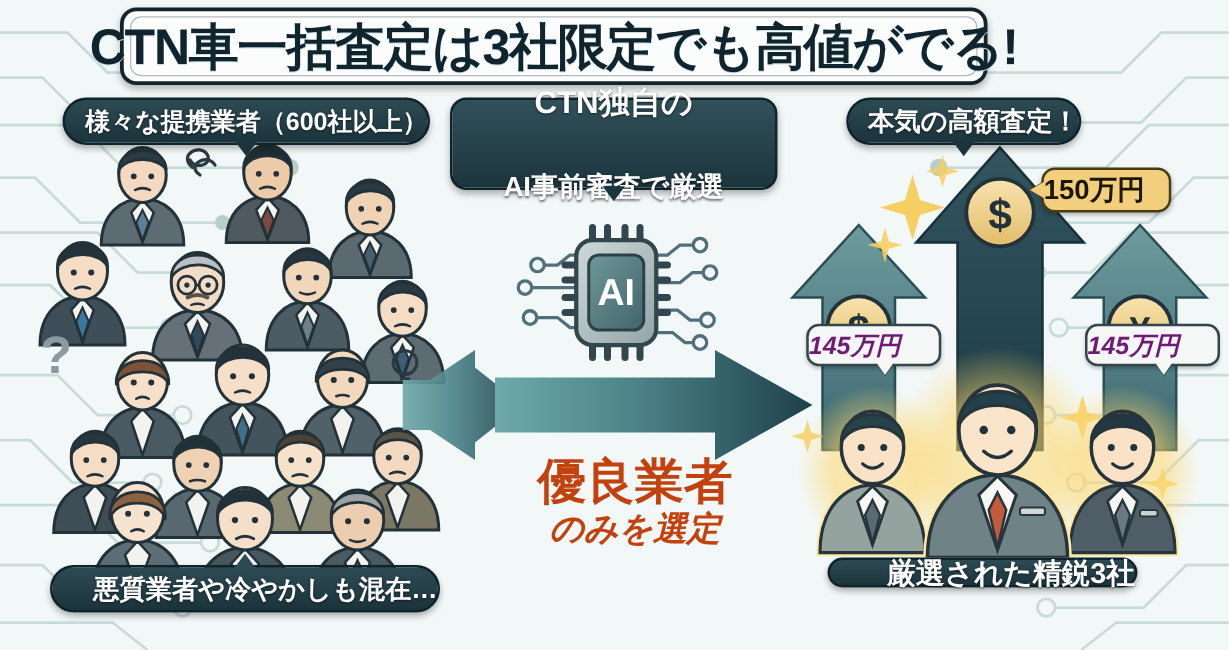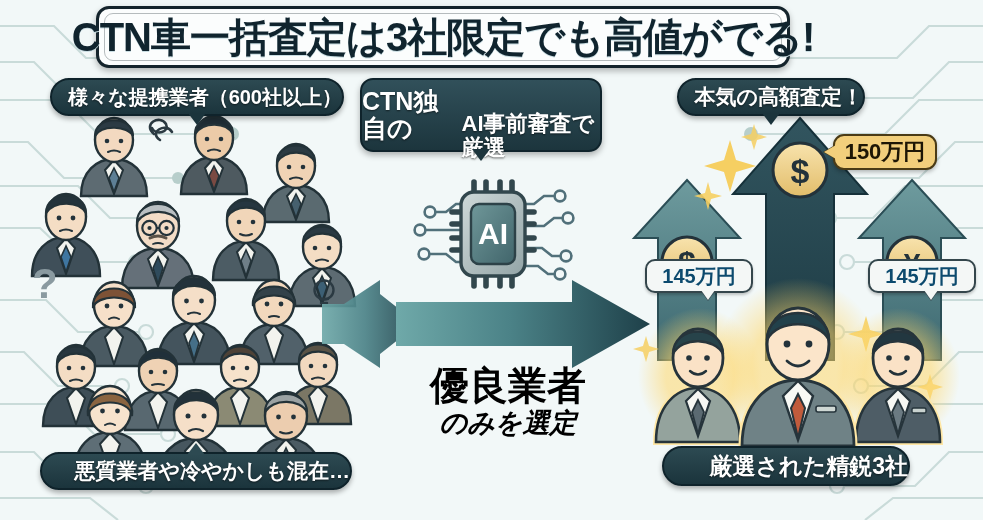--- a/index.html
+++ b/index.html
@@ -71,77 +71,78 @@
     border-top: 12px solid #1b343c;
   }
   .pill .tail.up {
     top: -11px; left: 50%; margin-left: -9px;
     border-bottom: 12px solid #2d4a52;
   }
 
   #pill-partners { left: 50px;  top: 78px;  width: 294px; height: 38px; font-size: 20px; }
   #pill-bad      { left: 40px;  top: 452px; width: 312px; height: 38px; font-size: 21px; padding-left: 17px; }
   #pill-serious  { left: 677px; top: 78px;  width: 188px; height: 38px; font-size: 21px; }
-  #pill-elite    { left: 662px; top: 446px; width: 248px; height: 40px; font-size: 23px; }
+  #pill-elite    { left: 662px; top: 446px; width: 248px; height: 24px; font-size: 23px; }
 
   
   #ai-box {
     position: absolute; left: 360px; top: 78px;
-    width: 242px; height: 74px;
+    width: 262px; height: 74px;
     background: linear-gradient(180deg,#31505a 0%,#1c353d 100%);
     border: 2px solid #0f232b;
     border-radius: 13px;
     box-shadow: 0 3px 6px rgba(0,0,0,0.30);
-    display: flex; flex-direction: row;
+    display: flex; flex-direction: column;
     align-items: center; justify-content: center;
     color: #ffffff;
     line-height: 1.08;
     text-shadow: 0 1px 2px rgba(0,0,0,0.55);
   }
   #ai-box .l1 { font-size: 25px; font-weight: 700; }
   #ai-box .l2 { font-size: 22px; font-weight: 700; margin-top: 42px; }
 
   
   #chip { position: absolute; left: 408px; top: 168px; width: 172px; height: 132px; }
 
   
   #big-arrow { position: absolute; left: 322px; top: 276px; width: 330px; height: 96px; }
 
   
   #select-caption {
     position: absolute; left: 396px; top: 366px; width: 224px;
-    text-align: center; color: #000000;
+    text-align: center; color: #c2410c;
   }
   #select-caption .big {
     font-size: 39px; font-weight: 700; letter-spacing: 0px;
     line-height: 1.05; display: block;
   }
   #select-caption .small {
     font-size: 27px; font-weight: 700; line-height: 1.2; display: block; font-style: italic;
   }
 
   
   #crowd { position: absolute; left: 18px; top: 108px; width: 350px; height: 348px; }
 
   
   #right-scene { position: absolute; left: 630px; top: 110px; width: 340px; height: 336px; }
 
   
   .badge {
     position: absolute;
-    display: flex; align-items: center; justify-content: center;
+    display: flex; align-items: center; justify-content: flex-start;
     font-weight: 700;
     white-space: nowrap;
   }
   .badge.white {
     background: #f4f7f6;
     border: 2px solid #34464c;
     border-radius: 10px;
-    color: #0c4a6e;
+    color: #701a75;
     box-shadow: 0 2px 3px rgba(0,0,0,0.22);
+    font-style: italic;
   }
   .badge.gold {
     background: #f2cf7c;
     border: 2px solid #4a3b16;
     border-radius: 11px;
     color: #1d1605;
     box-shadow: 0 2px 4px rgba(0,0,0,0.28);
   }
   .badge .nub {
     position: absolute; width: 0; height: 0;

